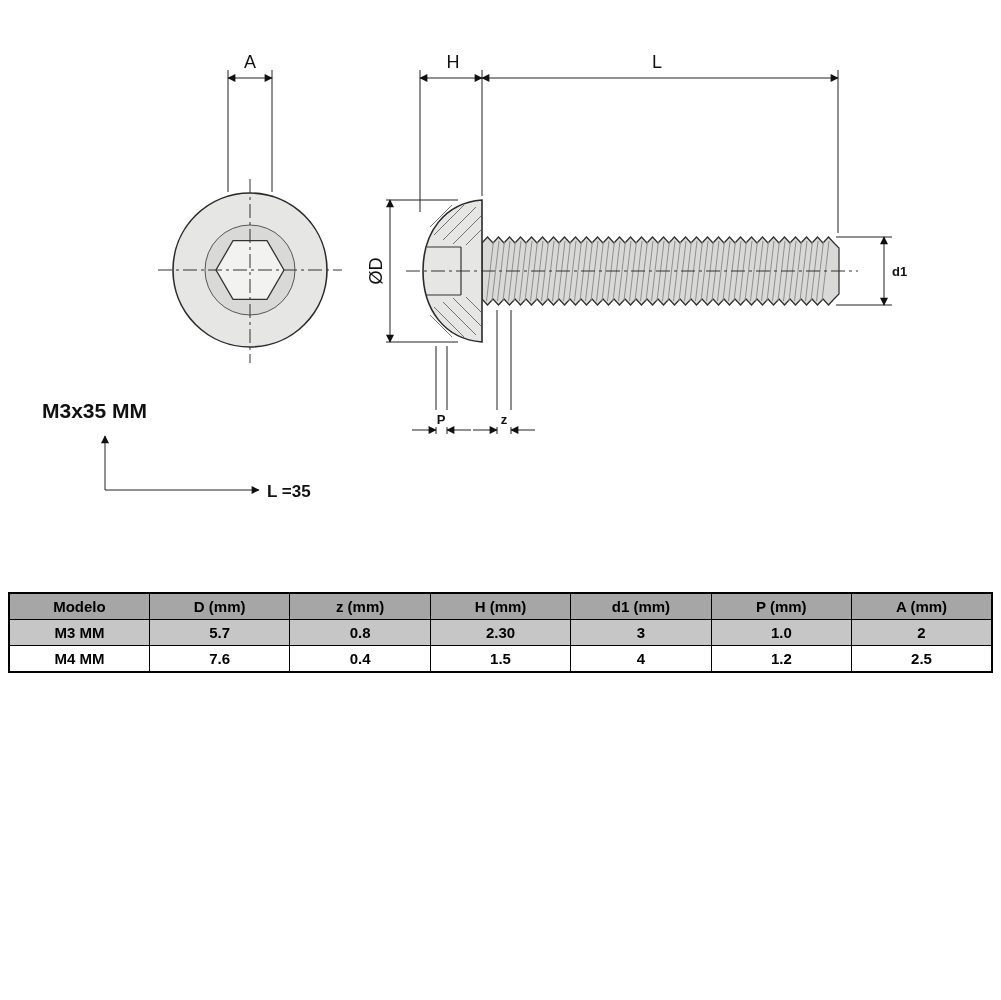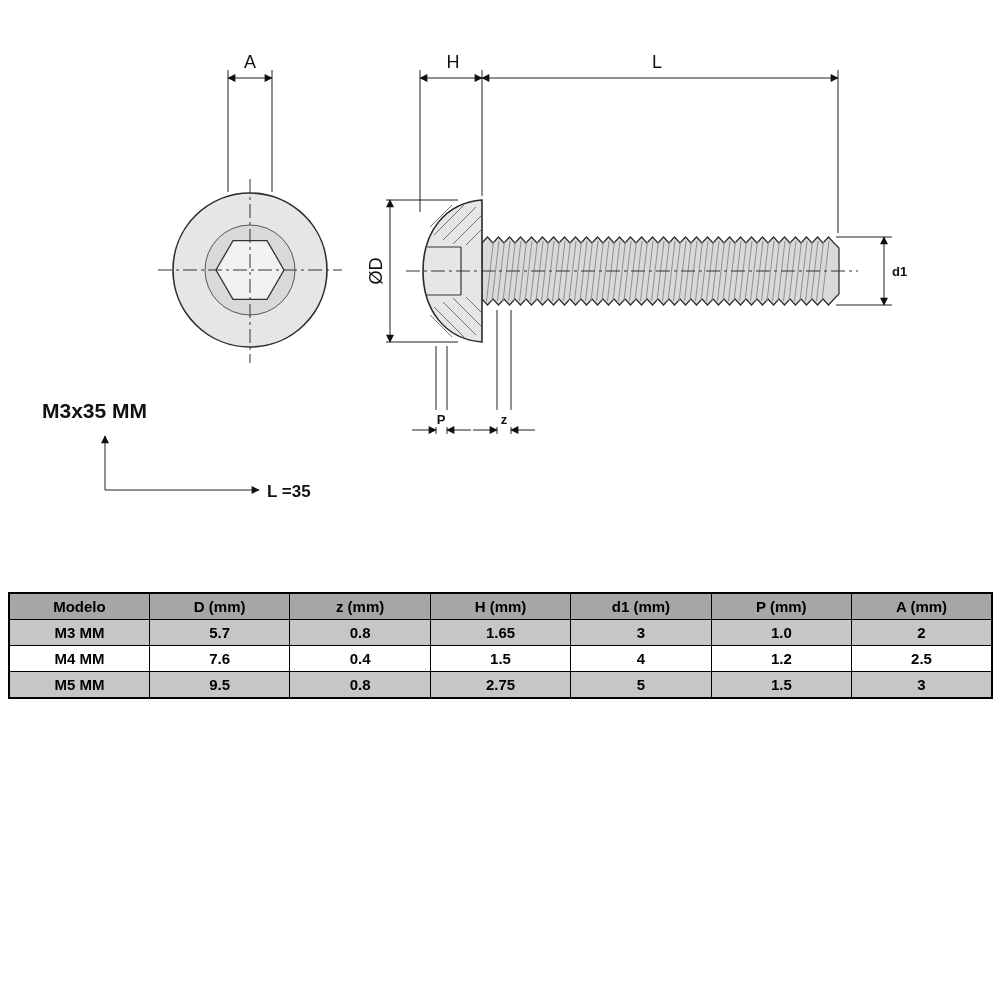--- a/index.html
+++ b/index.html
@@ -208,39 +208,30 @@
           <th>d1 (mm)</th>
           <th>P (mm)</th>
           <th>A (mm)</th>
         </tr>
     </thead>
     <tbody id="table-body">
         <tr class="row-gray">
           <td>M3 MM</td>
           <td>5.7</td>
           <td>0.8</td>
-          <td>1.65</td>
+          <td>2.30</td>
           <td>3</td>
           <td>1.0</td>
           <td>2</td>
         </tr>
         <tr class="row-white">
           <td>M4 MM</td>
           <td>7.6</td>
           <td>0.4</td>
           <td>1.5</td>
           <td>4</td>
           <td>1.2</td>
           <td>2.5</td>
         </tr>
-        <tr class="row-gray">
-          <td>M5 MM</td>
-          <td>9.5</td>
-          <td>0.8</td>
-          <td>2.75</td>
-          <td>5</td>
-          <td>1.5</td>
-          <td>3</td>
-        </tr>
       </tbody>
   </table>
 
 </div>
 
 </body></html>

